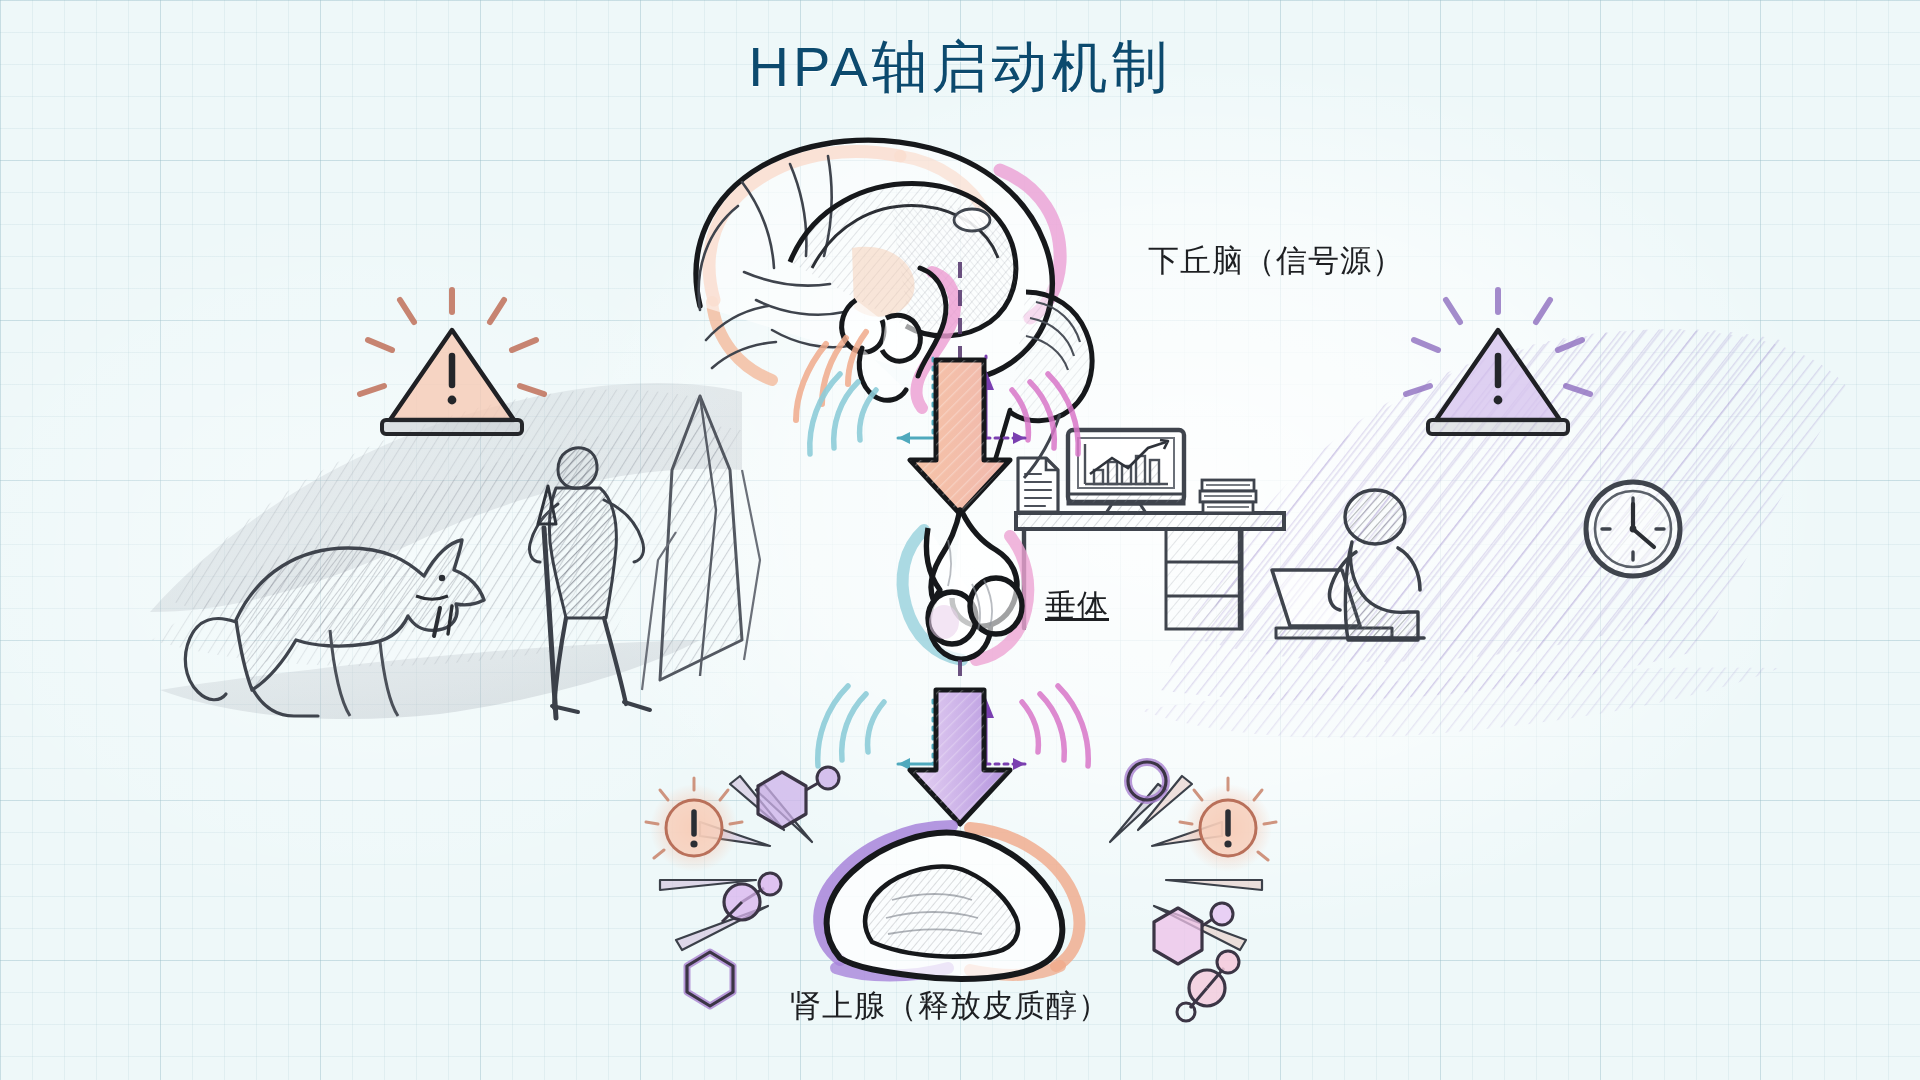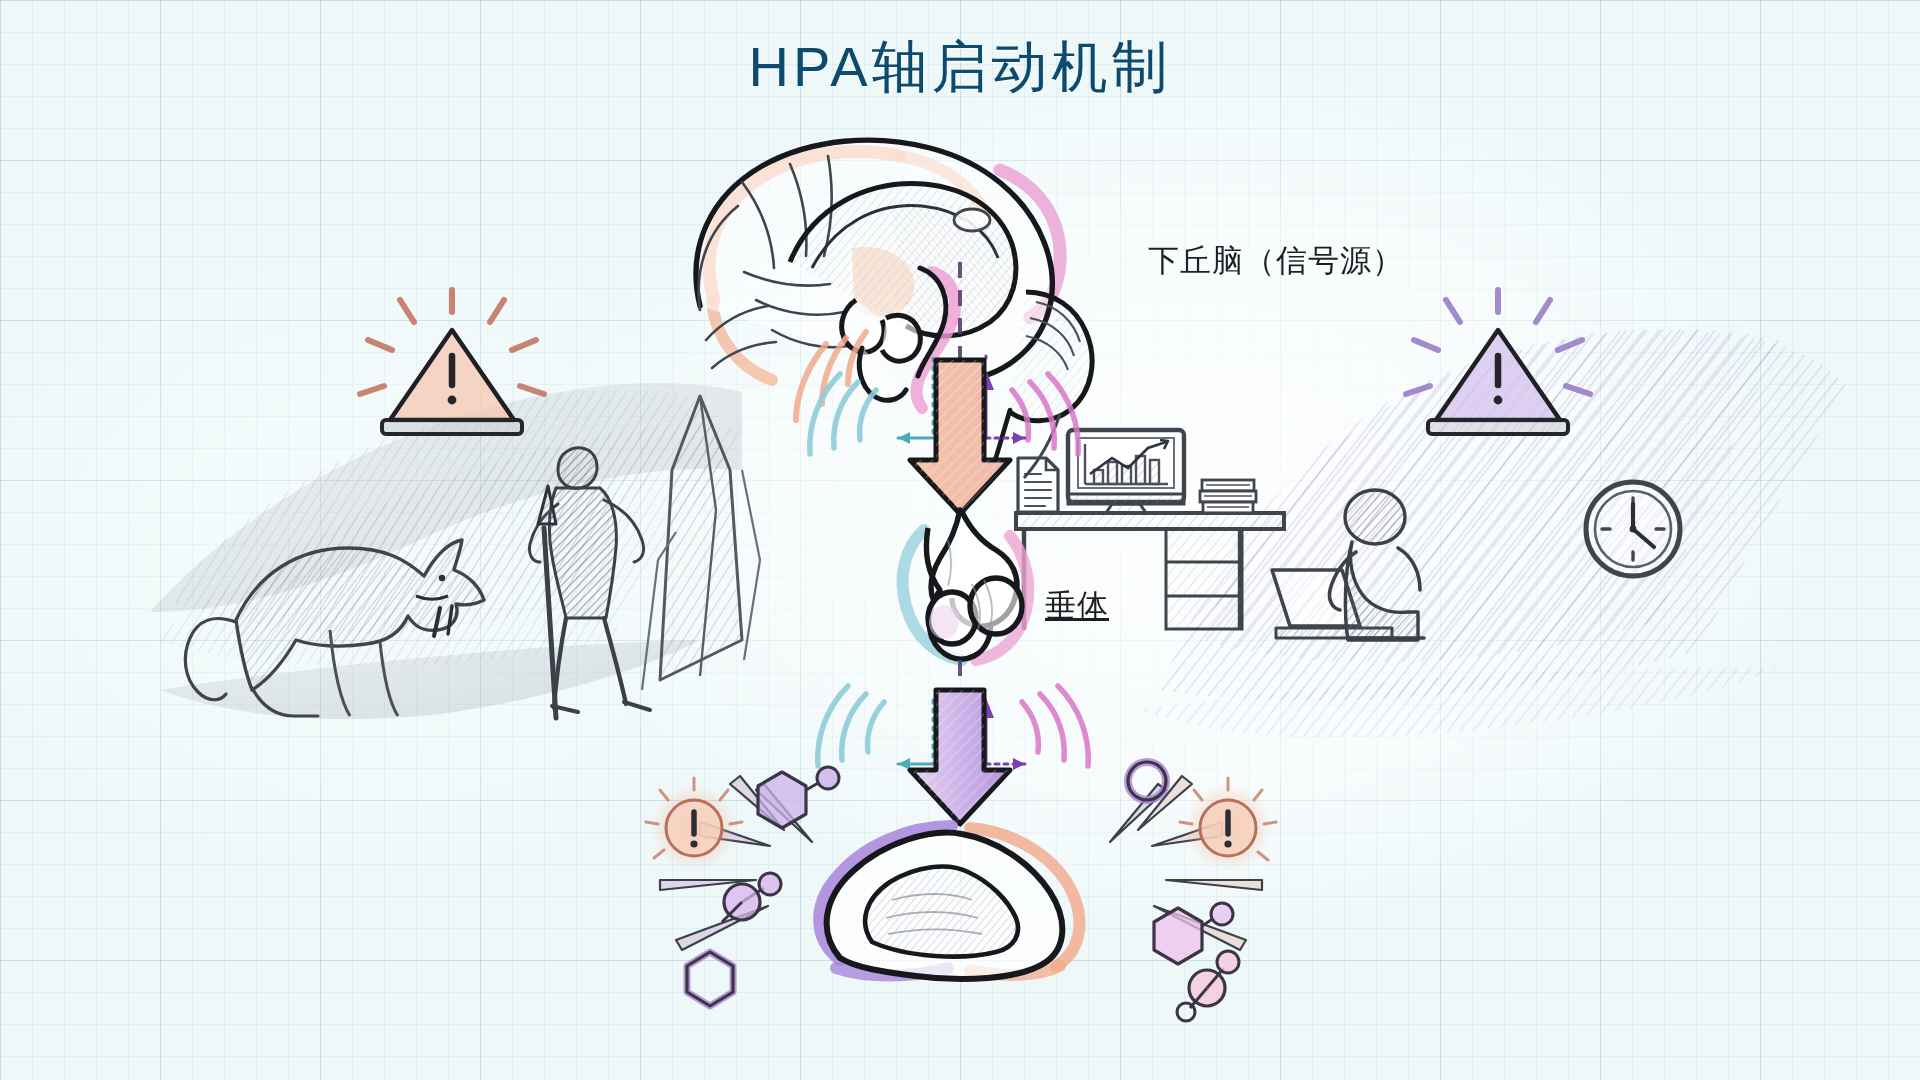--- a/index.html
+++ b/index.html
@@ -553,14 +553,15 @@
         <path d="M886,918 C916,910 950,910 978,918"></path>
         <path d="M888,934 C918,928 952,928 982,934"></path>
       </g>
     </g>
   </svg>
   </div>
 
   <div class="title">HPA轴启动机制</div>
   <div class="lbl lbl-hypo">下丘脑（信号源）</div>
   <div class="lbl lbl-pit">垂体</div>
+  <div class="lbl lbl-adr">肾上腺（释放皮质醇）</div>
 
 </div>
 
 </body></html>

